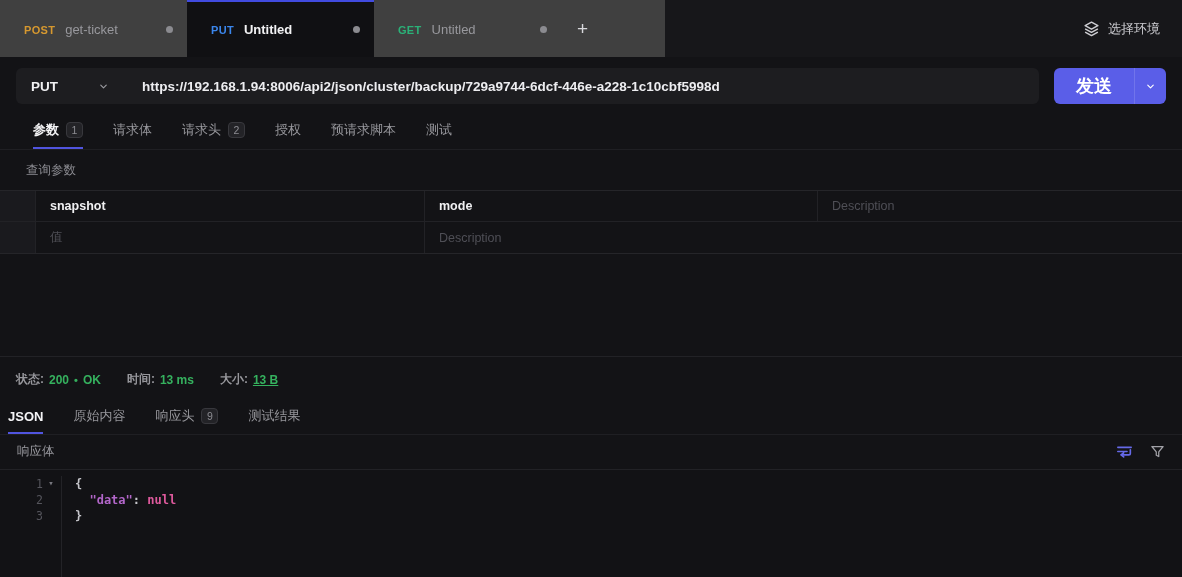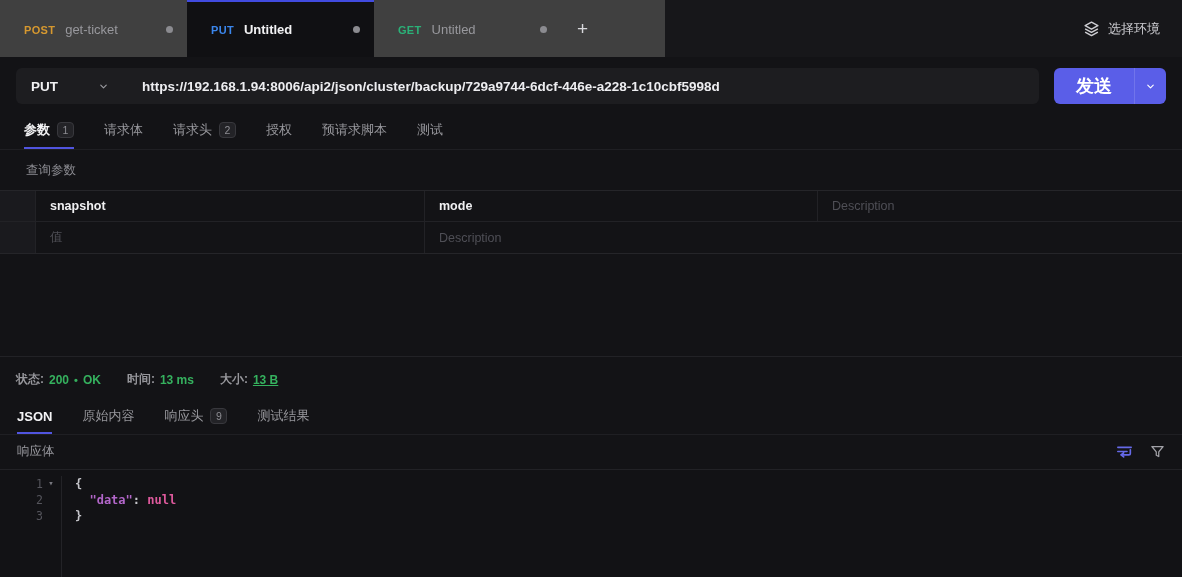--- a/index.html
+++ b/index.html
@@ -39,21 +39,21 @@
   .method-select svg { margin-left:40px; }
   .url-text { margin-left:33px; font-weight:700; font-size:13.5px; color:#ededf0; white-space:nowrap; }
   .send-btn {
     width:112px; height:36px; background:#5a5ee8; border-radius:6px;
     display:flex; align-items:stretch; cursor:pointer; flex-shrink:0;
   }
   .send-label { flex:1; display:flex; align-items:center; justify-content:center; color:#fff; font-weight:700; font-size:18px; }
   .send-caret { width:32px; display:flex; align-items:center; justify-content:center; border-left:1px solid rgba(255,255,255,.14); }
 
   
-  .req-tabs { height:35px; display:flex; gap:30px; padding:0 24px; border-bottom:1px solid #1f1f23; flex-shrink:0; }
+  .req-tabs { height:35px; display:flex; gap:30px; padding:0 33px; border-bottom:1px solid #1f1f23; flex-shrink:0; }
   .rtab { display:flex; align-items:center; gap:7px; color:#97979c; font-size:13px; cursor:pointer; border-bottom:2px solid transparent; padding-bottom:2px; }
   .rtab.active { color:#f4f4f6; font-weight:700; border-bottom-color:#5155e0; }
   .badge {
     min-width:17px; height:16px; padding:0 4px; border:1px solid #38383d; border-radius:4px;
     background:#232327; color:#8d8d93; font-size:10.5px; font-weight:400;
     display:flex; align-items:center; justify-content:center;
   }
 
   
   .section-label { padding:12px 26px 11px; color:#8b8b91; font-size:12.5px;font-family:Liberation Serif, serif; }
@@ -69,21 +69,21 @@
   .flex-spacer { flex:1; }
 
   
   .resp-meta { height:47px; border-top:1px solid #222226; display:flex; align-items:center; padding:8px 16px; gap:26px; flex-shrink:0; }
   .meta-item { display:flex; align-items:center; gap:5px; font-size:12px; font-weight:700; }
   .meta-label { color:#97979c; }
   .meta-val { color:#35b15e; }
   .meta-dot { color:#35b15e; font-size:11px; }
 
   
-  .resp-tabs { height:32px; display:flex; gap:30px; padding:0 17px; border-bottom:1px solid #1f1f23; flex-shrink:0; }
+  .resp-tabs { height:32px; display:flex; gap:30px; padding:0 8px; border-bottom:1px solid #1f1f23; flex-shrink:0; }
 
   
   .resp-body-head { height:35px; display:flex; align-items:center; padding:0 17px; border-bottom:1px solid #222226; flex-shrink:0; }
   .resp-body-label { color:#9a9aa0; font-size:12.5px; }
   .rb-icons { margin-left:auto; display:flex; align-items:center; gap:17px; }
   .rb-icons .icon-btn { cursor:pointer; display:flex; }
 
   
   .code-area { flex:1; display:flex; font-family:"DejaVu Sans Mono","Liberation Mono",monospace; font-size:12px; padding-top:6px; background:#121215; }
   .gutter { width:62px; border-right:1px solid #232327; flex-shrink:0; }

